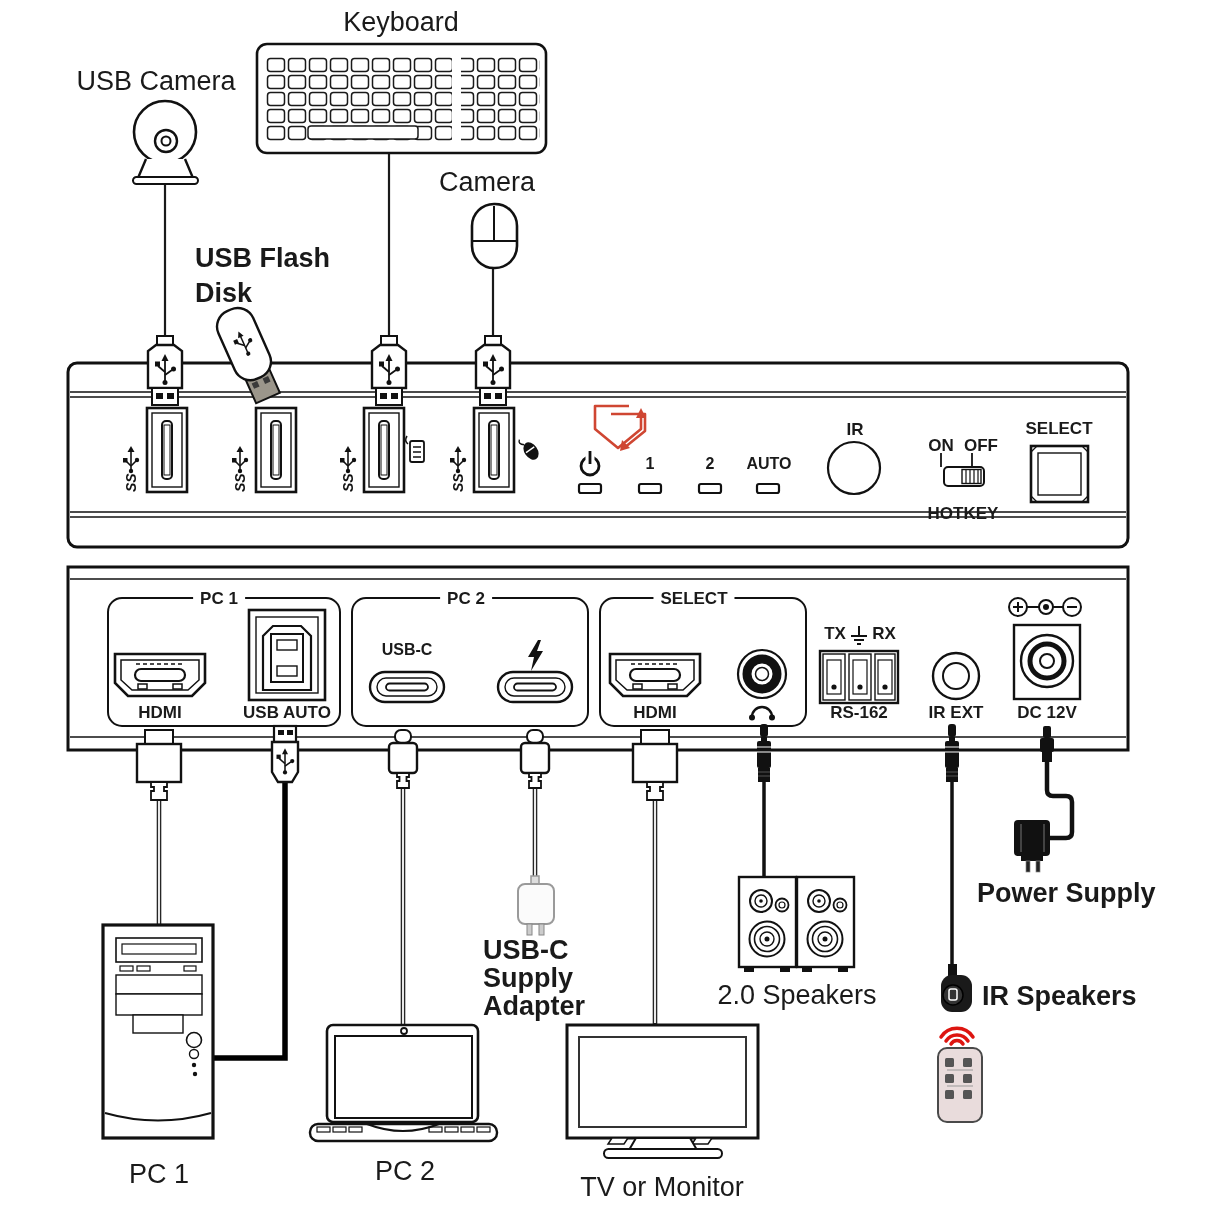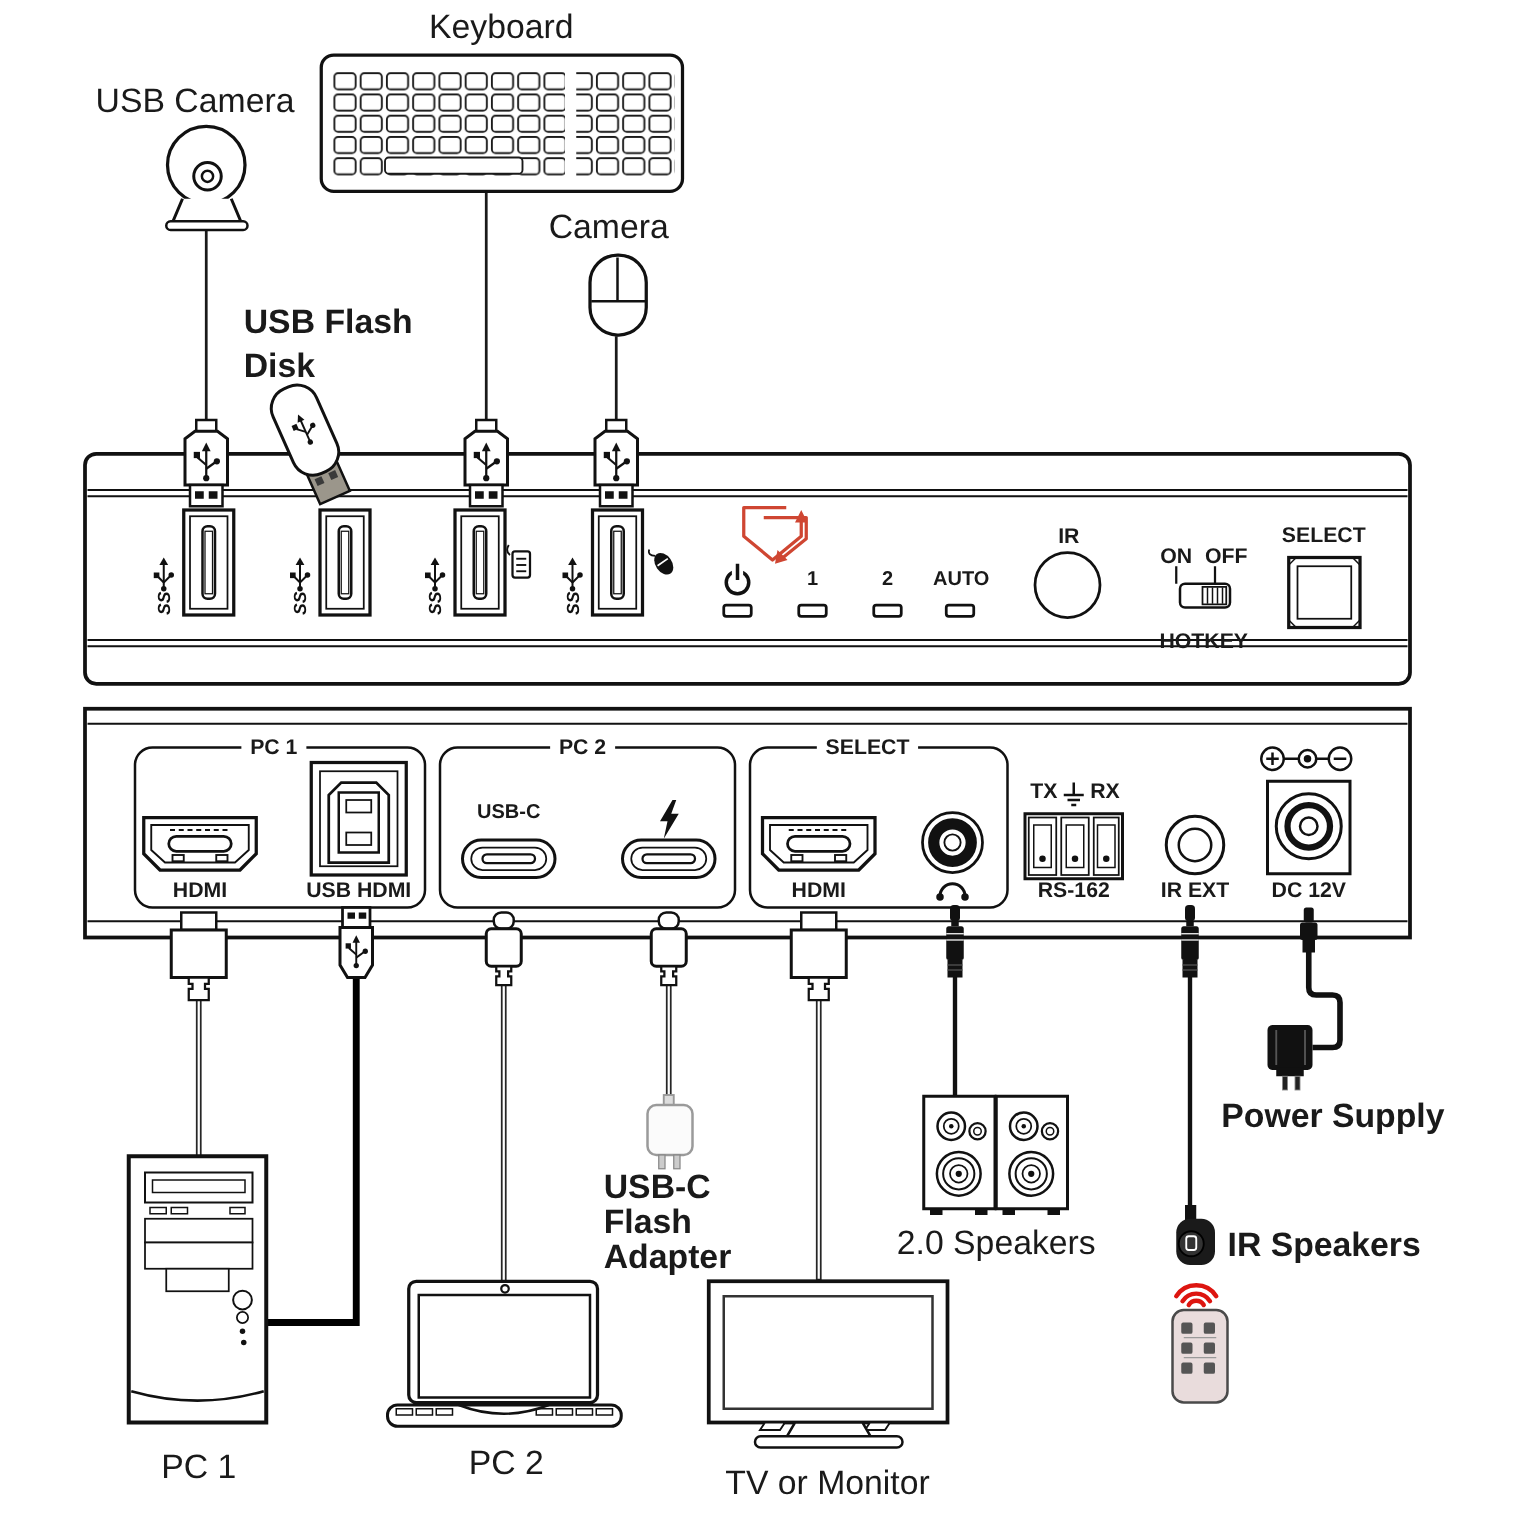--- a/index.html
+++ b/index.html
@@ -477,31 +477,31 @@
 <div class="lbl sm" style="left:941px;top:445px">ON</div>
 <div class="lbl sm" style="left:981px;top:445px">OFF</div>
 <div class="lbl sm" style="left:963px;top:513px">HOTKEY</div>
 <div class="lbl sm" style="left:1059px;top:428px">SELECT</div>
 
 <div class="lbl sm onborder" style="left:219px;top:598px">PC 1</div>
 <div class="lbl sm onborder" style="left:466px;top:598px">PC 2</div>
 <div class="lbl sm onborder" style="left:694px;top:598px">SELECT</div>
 <div class="lbl md" style="left:407px;top:650px">USB-C</div>
 <div class="lbl sm" style="left:160px;top:712px">HDMI</div>
-<div class="lbl sm" style="left:287px;top:712px">USB HDMI</div>
+<div class="lbl sm" style="left:287px;top:712px">USB AUTO</div>
 <div class="lbl sm" style="left:655px;top:712px">HDMI</div>
 <div class="lbl sm" style="left:835px;top:633px">TX</div>
 <div class="lbl sm" style="left:884px;top:633px">RX</div>
 <div class="lbl sm" style="left:859px;top:712px">RS-162</div>
 <div class="lbl sm" style="left:956px;top:712px">IR EXT</div>
 <div class="lbl sm" style="left:1047px;top:712px">DC 12V</div>
 
 <div class="lbl big" style="left:159px;top:1174px">PC 1</div>
 <div class="lbl big" style="left:405px;top:1171px">PC 2</div>
 <div class="lbl big left" style="left:483px;top:950px">USB-C</div>
-<div class="lbl big left" style="left:483px;top:978px">Flash</div>
+<div class="lbl big left" style="left:483px;top:978px">Supply</div>
 <div class="lbl big left" style="left:483px;top:1006px">Adapter</div>
 <div class="lbl big" style="left:662px;top:1187px">TV or Monitor</div>
 <div class="lbl big" style="left:797px;top:995px">2.0 Speakers</div>
 <div class="lbl big left" style="left:982px;top:996px">IR Speakers</div>
 <div class="lbl big left" style="left:977px;top:893px">Power Supply</div>
 
 </div>
 
 </body></html>

